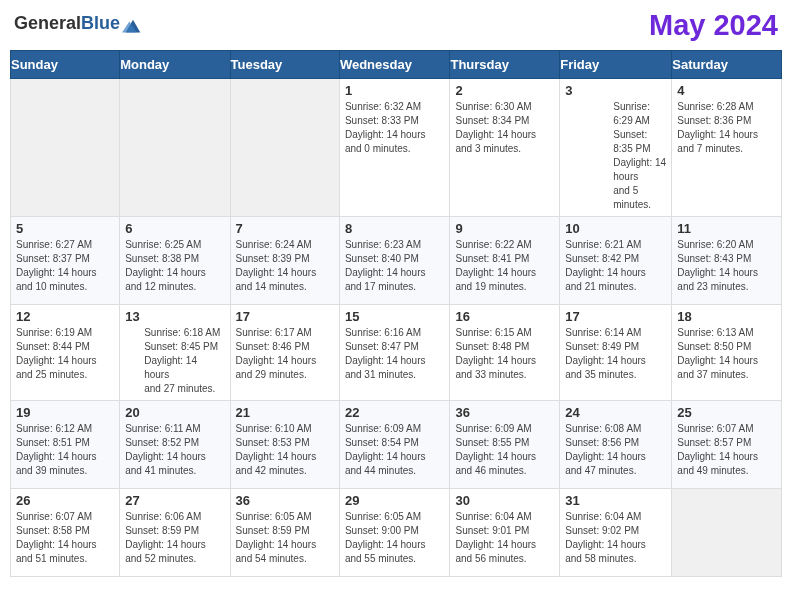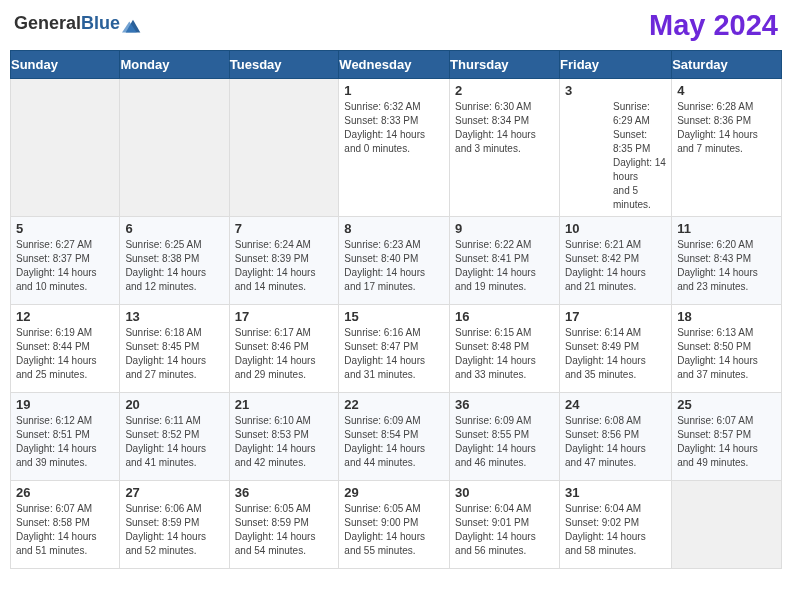--- a/index.html
+++ b/index.html
@@ -210,21 +210,21 @@
       <tr>
         <td>
           <div class="day-number">12</div>
           <div class="day-info" style="white-space: pre-line;">Sunrise: 6:19 AM
 Sunset: 8:44 PM
 Daylight: 14 hours
 and 25 minutes.</div>
         </td>
         <td>
           <div class="day-number">13</div>
-          <div class="day-info" style="white-space: pre-line;">Sunrise: 6:18 AM
+          <div class="day-info" style="white-space: pre-line; margin-left: 19px;">Sunrise: 6:18 AM
 Sunset: 8:45 PM
 Daylight: 14 hours
 and 27 minutes.</div>
         </td>
         <td>
           <div class="day-number">17</div>
           <div class="day-info" style="white-space: pre-line;">Sunrise: 6:17 AM
 Sunset: 8:46 PM
 Daylight: 14 hours
 and 29 minutes.</div>

